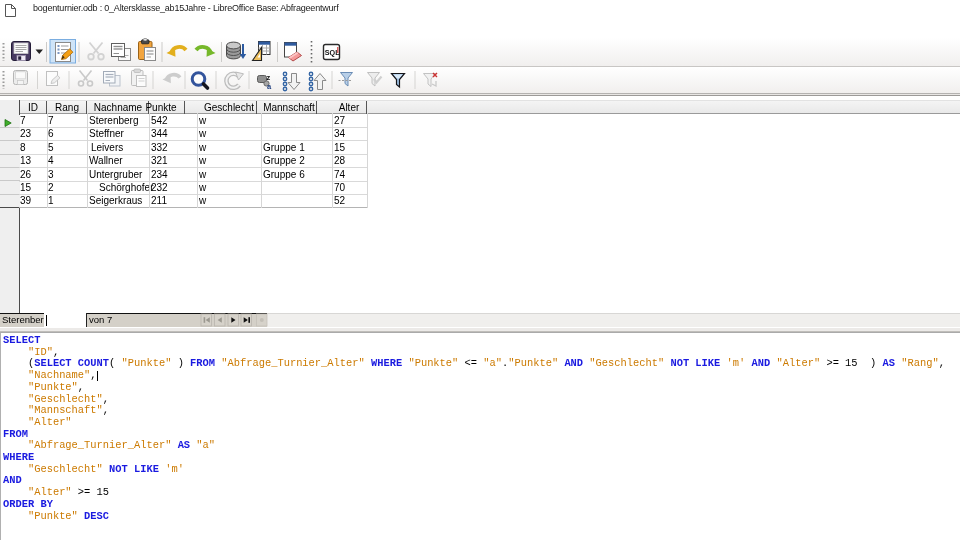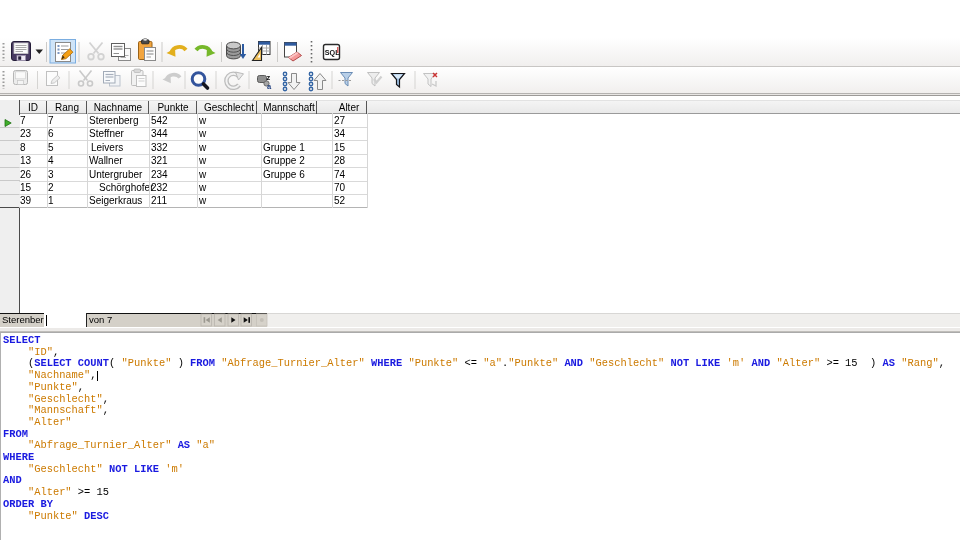--- a/index.html
+++ b/index.html
@@ -48,20 +48,27 @@
 
 #sql { left:0; top:332px; width:960px; height:208px; background:#fff; border-top:1px solid #aaa; border-left:1px solid #b0b0b0; }
 #sql pre { font-family:"Liberation Mono", monospace; font-size:10.4px; line-height:11.7px;
   position:absolute; left:2px; top:2px; color:#000; }
 .k { color:#1a1ae0;font-weight:bold; }
 .q { color:#cc7a00; }
 </style>
 </head>
 <body>
 <div id="app">
+  <div class="abs" id="titlebar">
+    <svg class="abs" style="left:4px;top:3px" width="13" height="15" viewBox="0 0 13 15">
+      <path d="M1.5 1.5 h6 l4 4 v8 h-10 z" fill="#fff" stroke="#555" stroke-width="1"></path>
+      <path d="M7.5 1.5 v4 h4" fill="none" stroke="#555" stroke-width="1"></path>
+    </svg>
+    <span class="abs" id="titletext">bogenturnier.odb : 0_Altersklasse_ab15Jahre - LibreOffice Base: Abfrageentwurf</span>
+  </div>
   <div class="abs" id="tb1">
   <svg width="960" height="28" viewBox="0 0 960 28" style="position:absolute;left:0;top:0">
     <line x1="3.5" y1="5" x2="3.5" y2="23" stroke="#9a9a9a" stroke-width="2" stroke-dasharray="1.5 2"></line>
     <g transform="translate(11,3)">
       <rect x="0.5" y="0.5" width="19" height="19" rx="2.5" fill="#473961" stroke="#241d38"></rect>
       <rect x="3" y="2" width="14" height="10.5" fill="#fbfbfb" stroke="#c9c9c9" stroke-width="0.8"></rect>
       <line x1="4.5" y1="4.5" x2="15.5" y2="4.5" stroke="#a8a8a8"></line>
       <line x1="4.5" y1="6.5" x2="15.5" y2="6.5" stroke="#a8a8a8"></line>
       <line x1="4.5" y1="8.5" x2="15.5" y2="8.5" stroke="#a8a8a8"></line>
       <line x1="4.5" y1="10.5" x2="12" y2="10.5" stroke="#a8a8a8"></line>
@@ -246,21 +253,21 @@
     </g>
   </svg>
   </div>
   <div class="abs" id="tbline"></div>
   <div class="abs" id="grid">
     <div id="ghead">
       <div class="hcell" style="left:0;width:19px"></div>
       <div class="hcell" style="left:20px;width:27px">ID</div>
       <div class="hcell" style="left:48px;width:39px">Rang</div>
       <div class="hcell" style="left:88px;width:61px">Nachname</div>
-      <div class="hcell" style="left:150px;width:47px">Punkte</div>
+      <div class="hcell" style="left:138px;width:47px">Punkte</div>
       <div class="hcell" style="left:202px;width:55px">Geschlecht</div>
       <div class="hcell" style="left:262px;width:55px">Mannschaft</div>
       <div class="hcell" style="left:332px;width:35px">Alter</div>
     </div>
     <div id="rowhdr">
         <div class="rh" style="top:15px;"></div>
         <div class="rh" style="top:28.4px;"></div>
         <div class="rh" style="top:41.8px;"></div>
         <div class="rh" style="top:55.2px;"></div>
         <div class="rh" style="top:68.6px;"></div>

